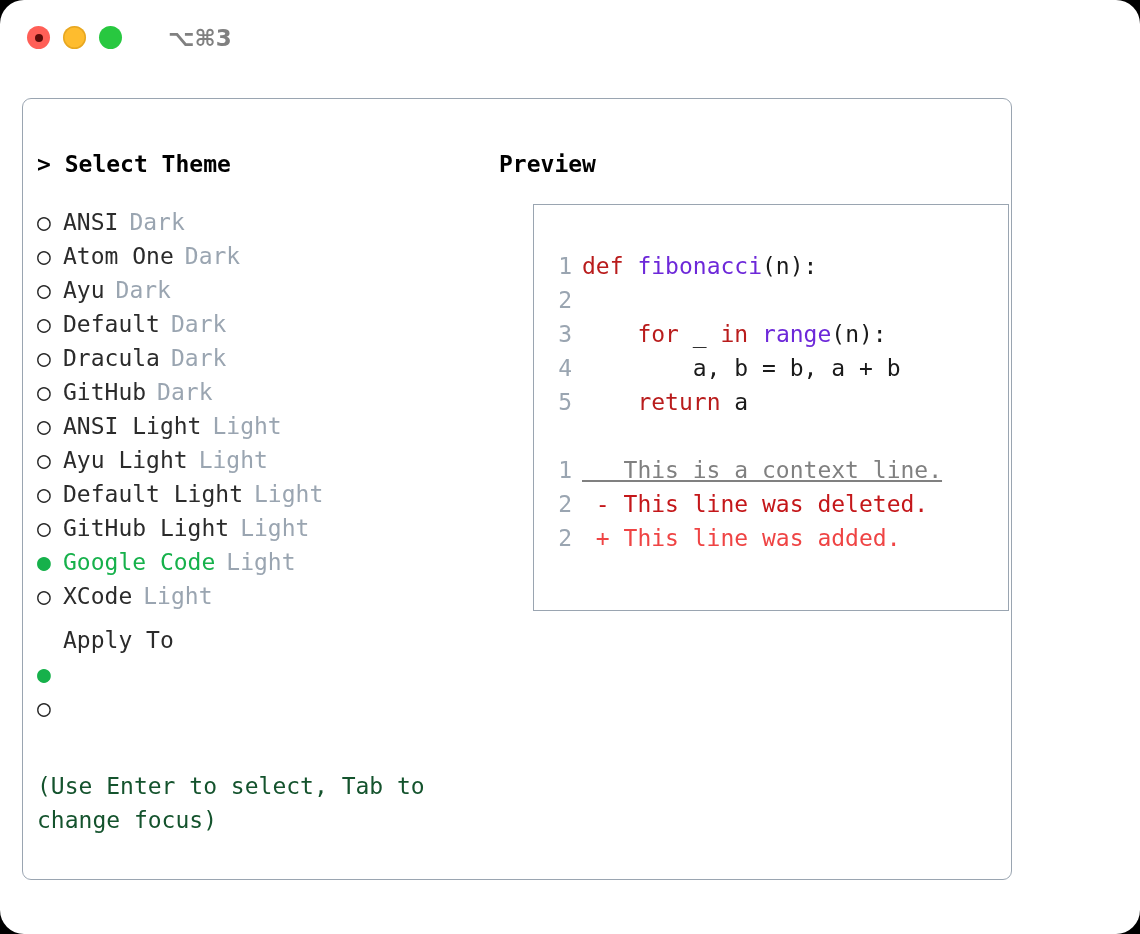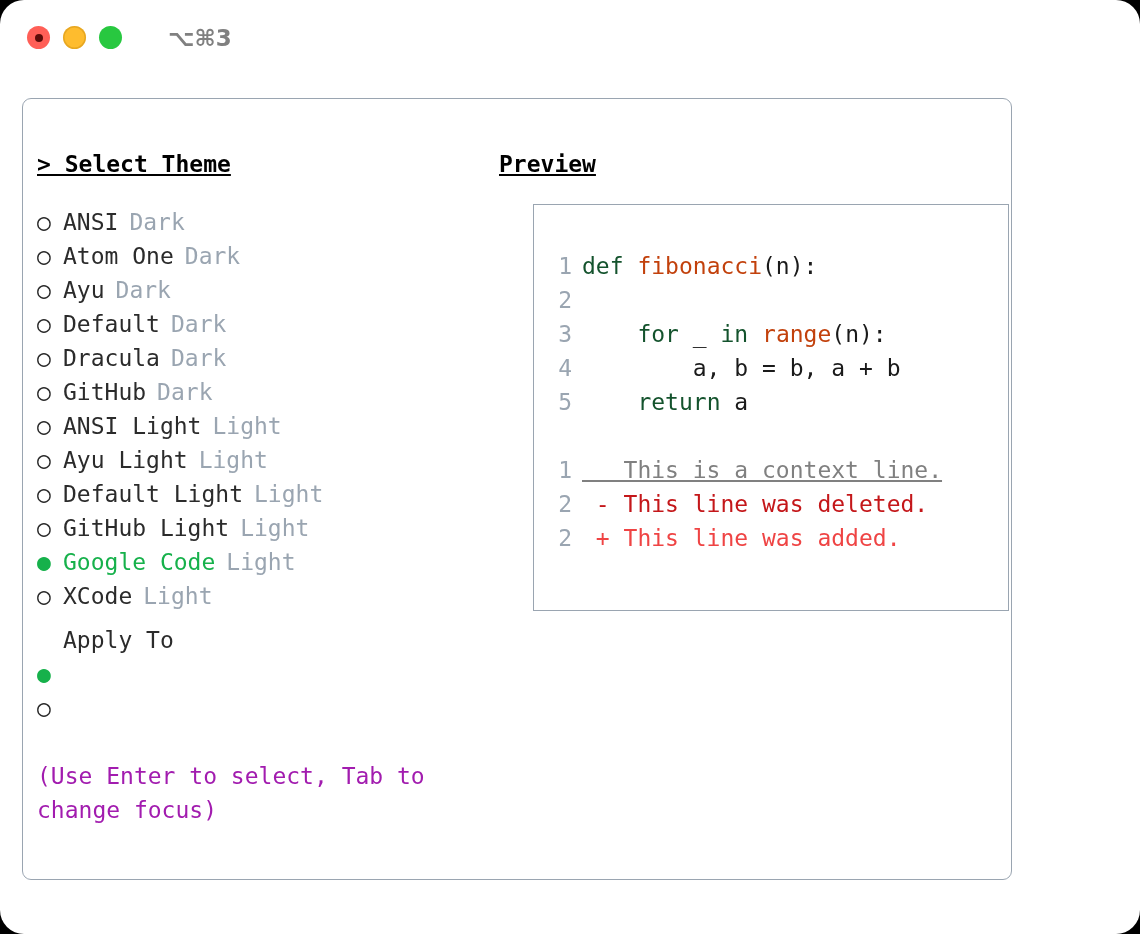--- a/index.html
+++ b/index.html
@@ -109,21 +109,20 @@
     top: 48px;
     width: 500px;
   }
 
   .heading {
     font-size: 23px;
     font-weight: 700;
     color: #000000;
     line-height: 34px;
     white-space: pre;
-    text-decoration: underline;
   }
 
   
   .list { margin: 0; padding: 0; }
   .row {
     display: flex;
     align-items: baseline;
     height: 34px;
     line-height: 34px;
     font-size: 23px;
@@ -145,24 +144,24 @@
     color: #9aa5b1;
     padding-left: 11px;
     margin-top: 24px;
   }
   .row.section .marker { color: transparent; }
   .row.section .label { color: #2b2b2b; }
 
   .spacer { height: 34px; }
 
   .hint {
-    margin-top: 34px;
-    font-size: 23px;
-    line-height: 34px;
-    color: #a21caf;
+    margin-top: 44px;
+    font-size: 23px;
+    line-height: 34px;
+    color: #14532d;
     width: 420px;
     white-space: pre-wrap;
   }
 
   
   .preview-box {
     position: absolute;
     left: 34px;
     top: 57px;
     width: 476px;
@@ -188,22 +187,22 @@
     flex: 0 0 38px;
     width: 38px;
     text-align: right;
     color: #9aa5b1;
     padding-right: 10px;
     box-sizing: content-box;
   }
   .ctext { color: #1a1a1a; }
 
   
-  .tok-kw   { color: #14532d; }
-  .tok-fn   { color: #c2410c; }
+  .tok-kw   { color: #b91c1c; }
+  .tok-fn   { color: #6d28d9; }
   .tok-num  { color: #008080; }
   .tok-pl   { color: #1a1a1a; }
 
   .gap { height: 34px; }
 
   .dline .lnum { color: #9aa5b1; }
   .d-ctx  { color: #808080; text-decoration: underline; }
   .d-del  { color: #c4171a; }
   .d-add  { color: #ef4444; }
 </style>

